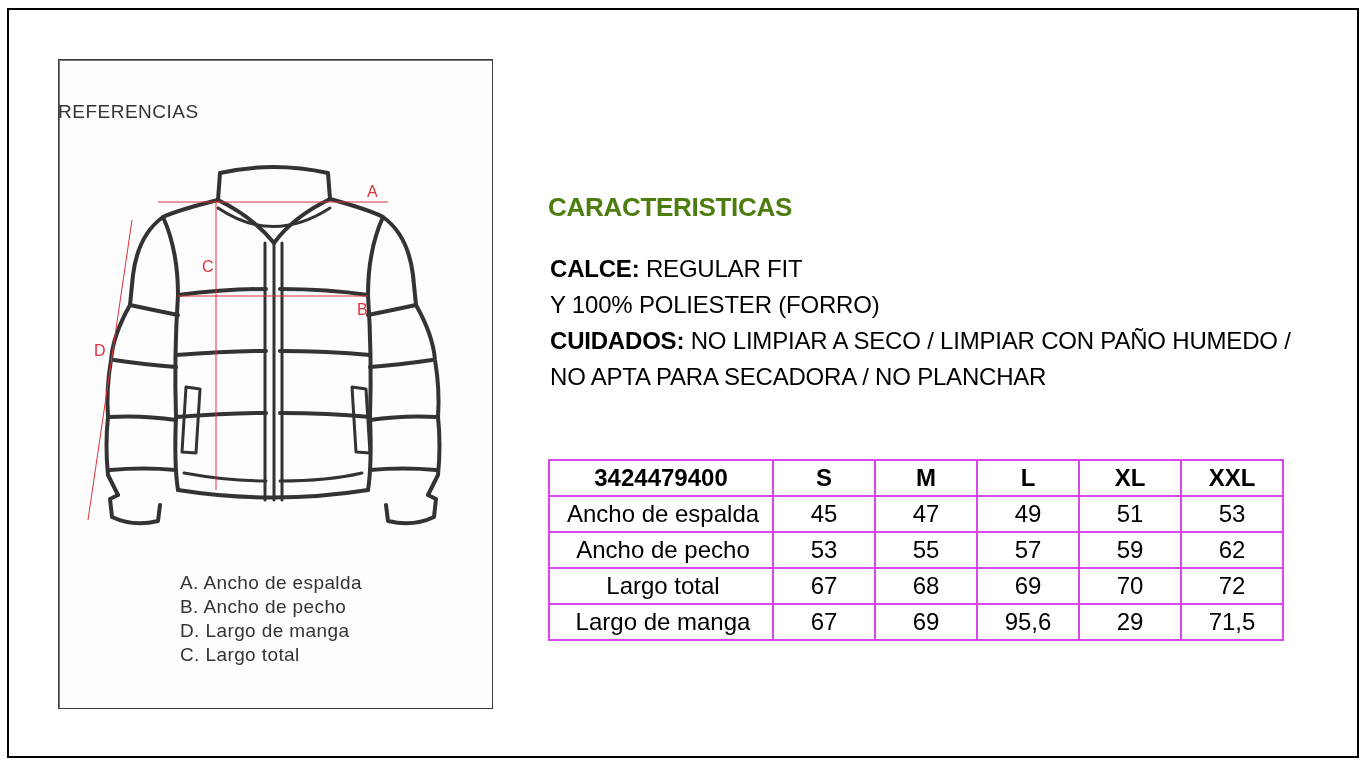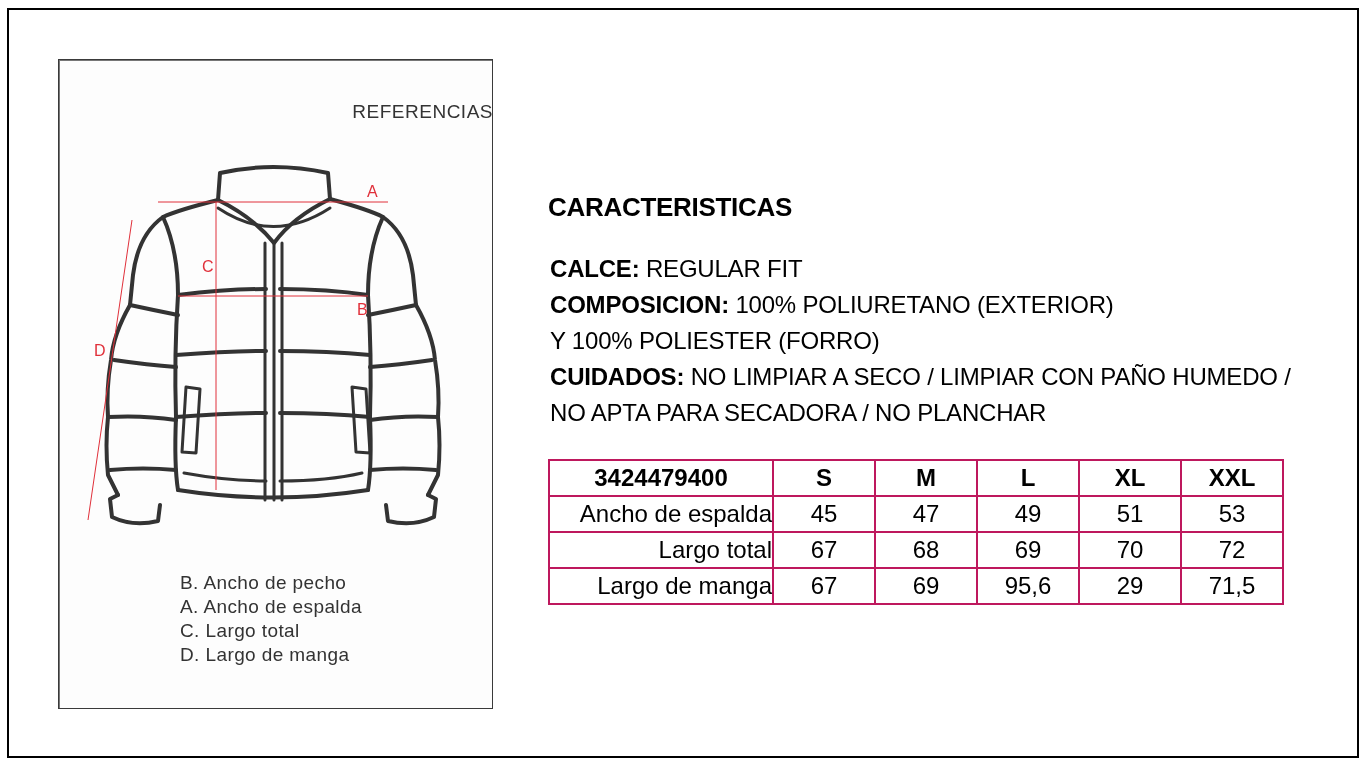--- a/index.html
+++ b/index.html
@@ -1,31 +1,31 @@
 <!DOCTYPE html>
 <html><head>
   <meta charset="utf-8">
   <style>
     html, body { margin: 0; padding: 0; background: #ffffff; }
     body { width: 1366px; height: 768px; position: relative; overflow: hidden; font-family: "Liberation Sans", sans-serif; }
     .frame { position: absolute; left: 7px; top: 8px; width: 1352px; height: 750px; border: 2px solid #000; box-sizing: border-box; background: #fff; }
     .ref-panel { position: absolute; left: 58px; top: 59px; width: 435px; height: 650px; border: 1px solid #3a3a3a; box-sizing: border-box; background: #fdfdfd; box-shadow: inset 1px 1px 0 #777; }
-    .ref-title { position: absolute; left: 0; width: 100%; top: 101px; text-align: right; font-size: 19px; color: #333; letter-spacing: 0.5px; }
+    .ref-title { position: absolute; left: 0; width: 100%; top: 101px; text-align: left; font-size: 19px; color: #333; letter-spacing: 0.5px; }
     .jacket { position: absolute; left: 78px; top: 155px; width: 380px; height: 380px; }
     .legend { position: absolute; left: 180px; top: 571px; font-size: 19px; line-height: 24px; color: #333; letter-spacing: 0.4px; }
     .legend div { white-space: nowrap; }
-    .heading { position: absolute; left: 548px; top: 192px; font-size: 26px; font-weight: bold; color: #000000; letter-spacing: -0.3px; }
+    .heading { position: absolute; left: 548px; top: 192px; font-size: 26px; font-weight: bold; color: #4d7c0f; letter-spacing: -0.3px; }
     .specs { position: absolute; left: 550px; top: 251px; font-size: 24px; line-height: 36px; color: #000; letter-spacing: -0.2px; }
     .specs .line { white-space: nowrap; }
     .specs b { font-weight: bold; }
     table.size { position: absolute; left: 548px; top: 459px; border-collapse: collapse; font-size: 24px; color: #000; }
-    table.size td, table.size th { border: 2px solid #be185d; height: 34px; padding: 0; }
+    table.size td, table.size th { border: 2px solid #d946ef; height: 34px; padding: 0; }
     table.size th { font-weight: bold; text-align: center; }
     table.size td { text-align: center; }
-    table.size td.label { text-align: right; padding-left: 4px; white-space: nowrap; }
+    table.size td.label { text-align: center; padding-left: 4px; white-space: nowrap; }
     col.c0 { width: 224px; } col.cx { width: 102px; }
   </style>
 </head>
 <body>
 
 <div class="frame"></div>
 
 <div class="ref-panel"></div>
 <div class="ref-title" style="left:58px;width:435px;">REFERENCIAS</div>
 
@@ -84,31 +84,30 @@
   </g>
   <g fill="#e0303a" font-family="Liberation Sans, sans-serif" font-size="16">
     <text x="289" y="42">A</text>
     <text x="279" y="160">B</text>
     <text x="124" y="117">C</text>
     <text x="16" y="201">D</text>
   </g>
 </svg>
 
 <div class="legend">
+  <div>A. Ancho de espalda</div>
   <div>B. Ancho de pecho</div>
-  <div>A. Ancho de espalda</div>
+  <div>D. Largo de manga</div>
   <div>C. Largo total</div>
-  <div>D. Largo de manga</div>
 </div>
 
 <div class="heading">CARACTERISTICAS</div>
 
 <div class="specs">
   <div class="line"><b>CALCE:</b><span> REGULAR FIT</span></div>
-  <div class="line"><b>COMPOSICION:</b><span> 100% POLIURETANO (EXTERIOR)</span></div>
   <div class="line">Y 100% POLIESTER (FORRO)</div>
   <div class="line"><b>CUIDADOS:</b><span> NO LIMPIAR A SECO / LIMPIAR CON PAÑO HUMEDO /</span></div>
   <div class="line">NO APTA PARA SECADORA / NO PLANCHAR</div>
 </div>
 
 <table class="size">
   <colgroup>
       <col class="c0">
       <col class="cx">
       <col class="cx">
@@ -127,20 +126,28 @@
   </tr>
   <tr>
     <td class="label">Ancho de espalda</td>
     <td>45</td>
     <td>47</td>
     <td>49</td>
     <td>51</td>
     <td>53</td>
   </tr>
   <tr>
+    <td class="label">Ancho de pecho</td>
+    <td>53</td>
+    <td>55</td>
+    <td>57</td>
+    <td>59</td>
+    <td>62</td>
+  </tr>
+  <tr>
     <td class="label">Largo total</td>
     <td>67</td>
     <td>68</td>
     <td>69</td>
     <td>70</td>
     <td>72</td>
   </tr>
   <tr>
     <td class="label">Largo de manga</td>
     <td>67</td>

